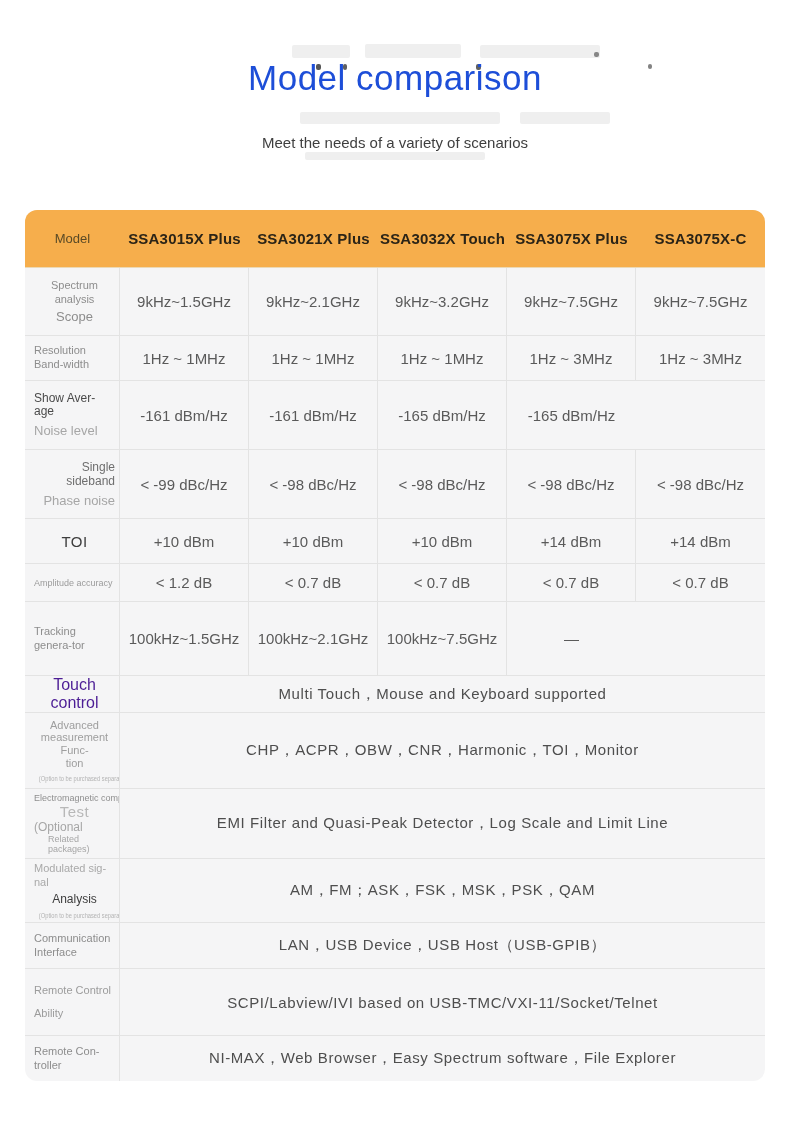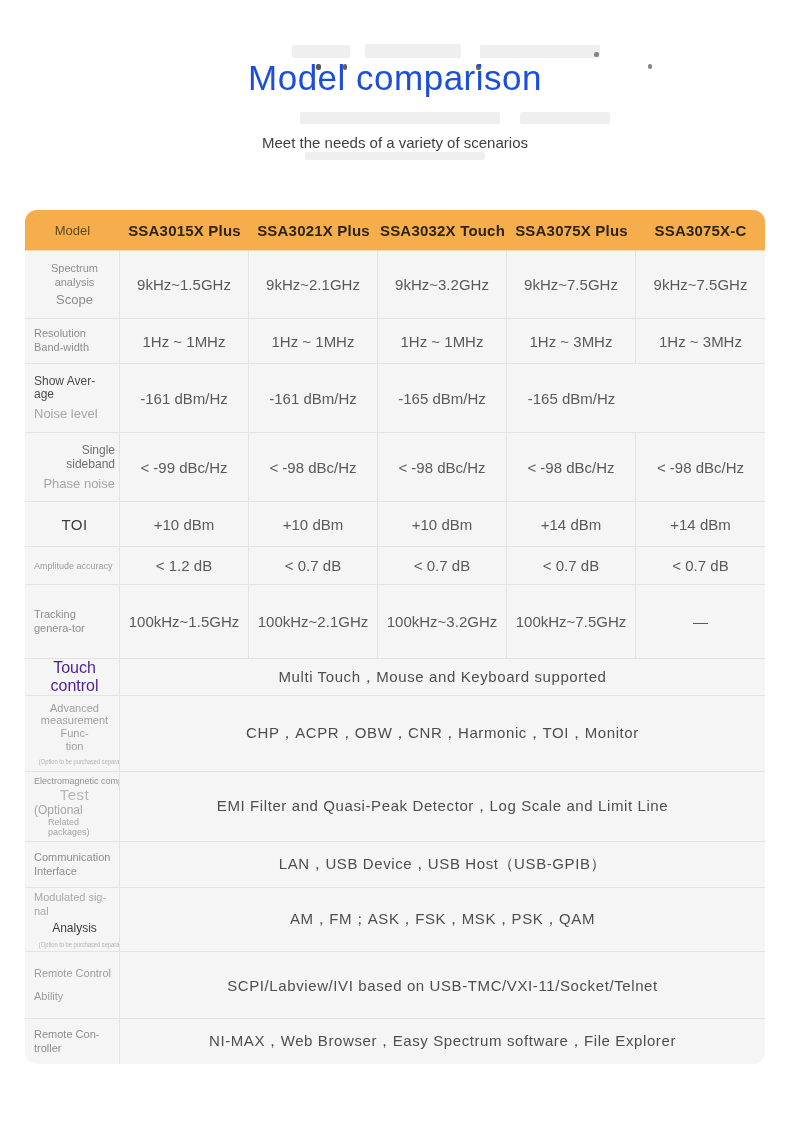--- a/index.html
+++ b/index.html
@@ -27,21 +27,21 @@
   .tick{background:#1d1d1d}
 
   
   .spec-table{position:absolute;left:25px;top:210px;width:740px;
     background:var(--cell-bg);border-radius:12px;overflow:hidden}
   .trow{display:grid;grid-template-columns:95px repeat(5,129px);
     border-bottom:1px solid var(--border)}
   .trow:last-child{border-bottom:none}
 
   .hdr-row{background:var(--hdr-bg);border-bottom:1px solid #ecd9b5}
-  .hdr-cell{display:flex;align-items:center;justify-content:center;height:40px}
+  .hdr-cell{display:flex;align-items:center;justify-content:center;height:57px}
   .hdr-model-label{font-size:13px;color:var(--hdr-text)}
   .hdr-model-name{font-size:15px;font-weight:700;color:var(--model-text);letter-spacing:.2px}
 
   .lcell{border-right:1px solid var(--border);display:flex;flex-direction:column;
     justify-content:center;padding:4px 4px 4px 9px;overflow:hidden}
   .vcell{display:flex;align-items:center;justify-content:center;
     font-size:15px;color:var(--val)}
   .vcell:not(:last-child){border-right:1px solid var(--border)}
   .mcell{display:flex;align-items:center;justify-content:center;text-align:center;
     font-size:15px;color:var(--merged);letter-spacing:.6px;padding:0 12px}
@@ -156,21 +156,20 @@
       <div class="vcell">&lt; 0.7 dB</div>
       <div class="vcell">&lt; 0.7 dB</div>
       <div class="vcell">&lt; 0.7 dB</div>
     </div>
     <div class="trow" style="height: 74px;">
       <div class="lcell">
         <div class="s11">Tracking genera-tor</div>
       </div>
       <div class="vcell">100kHz~1.5GHz</div>
       <div class="vcell">100kHz~2.1GHz</div>
-      <div class="vcell">100kHz~3.2GHz</div>
       <div class="vcell">100kHz~7.5GHz</div>
       <div class="vcell">—</div>
     </div>
     <div class="trow" style="height: 37px;">
       <div class="lcell">
         <div class="tc12 center">Touch control</div>
       </div>
       <div class="mcell" style="grid-column: 2 / span 5;">Multi Touch，Mouse and Keyboard supported</div>
     </div>
     <div class="trow" style="height: 76px;">
@@ -185,36 +184,36 @@
     </div>
     <div class="trow" style="height: 70px;">
       <div class="lcell">
         <div class="emc9">Electromagnetic compatib</div>
         <div class="test15 center">Test</div>
         <div class="opt12">(Optional</div>
         <div class="rel9">Related packages)</div>
       </div>
       <div class="mcell" style="grid-column: 2 / span 5;">EMI Filter and Quasi-Peak Detector，Log Scale and Limit Line</div>
     </div>
-    <div class="trow" style="height: 46px;">
-      <div class="lcell">
-        <div class="s11">Communication</div>
-        <div class="s11">Interface</div>
-      </div>
-      <div class="mcell" style="grid-column: 2 / span 5;">LAN，USB Device，USB Host（USB-GPIB）</div>
-    </div>
     <div class="trow" style="height: 64px;">
       <div class="lcell">
         <div class="mod11">Modulated sig-</div>
         <div class="mod11">nal</div>
         <div class="ana12 center">Analysis</div>
         <div class="note center">(Option to be purchased separately)</div>
       </div>
       <div class="mcell" style="grid-column: 2 / span 5;">AM，FM；ASK，FSK，MSK，PSK，QAM</div>
     </div>
+    <div class="trow" style="height: 46px;">
+      <div class="lcell">
+        <div class="s11">Communication</div>
+        <div class="s11">Interface</div>
+      </div>
+      <div class="mcell" style="grid-column: 2 / span 5;">LAN，USB Device，USB Host（USB-GPIB）</div>
+    </div>
     <div class="trow" style="height: 67px;">
       <div class="lcell">
         <div class="s11lt spaced">Remote Control</div>
         <div class="s11lt spaced">Ability</div>
       </div>
       <div class="mcell" style="grid-column: 2 / span 5;">SCPI/Labview/IVI based on USB-TMC/VXI-11/Socket/Telnet</div>
     </div>
     <div class="trow" style="height: 45px;">
       <div class="lcell">
         <div class="s11">Remote Con-</div>

